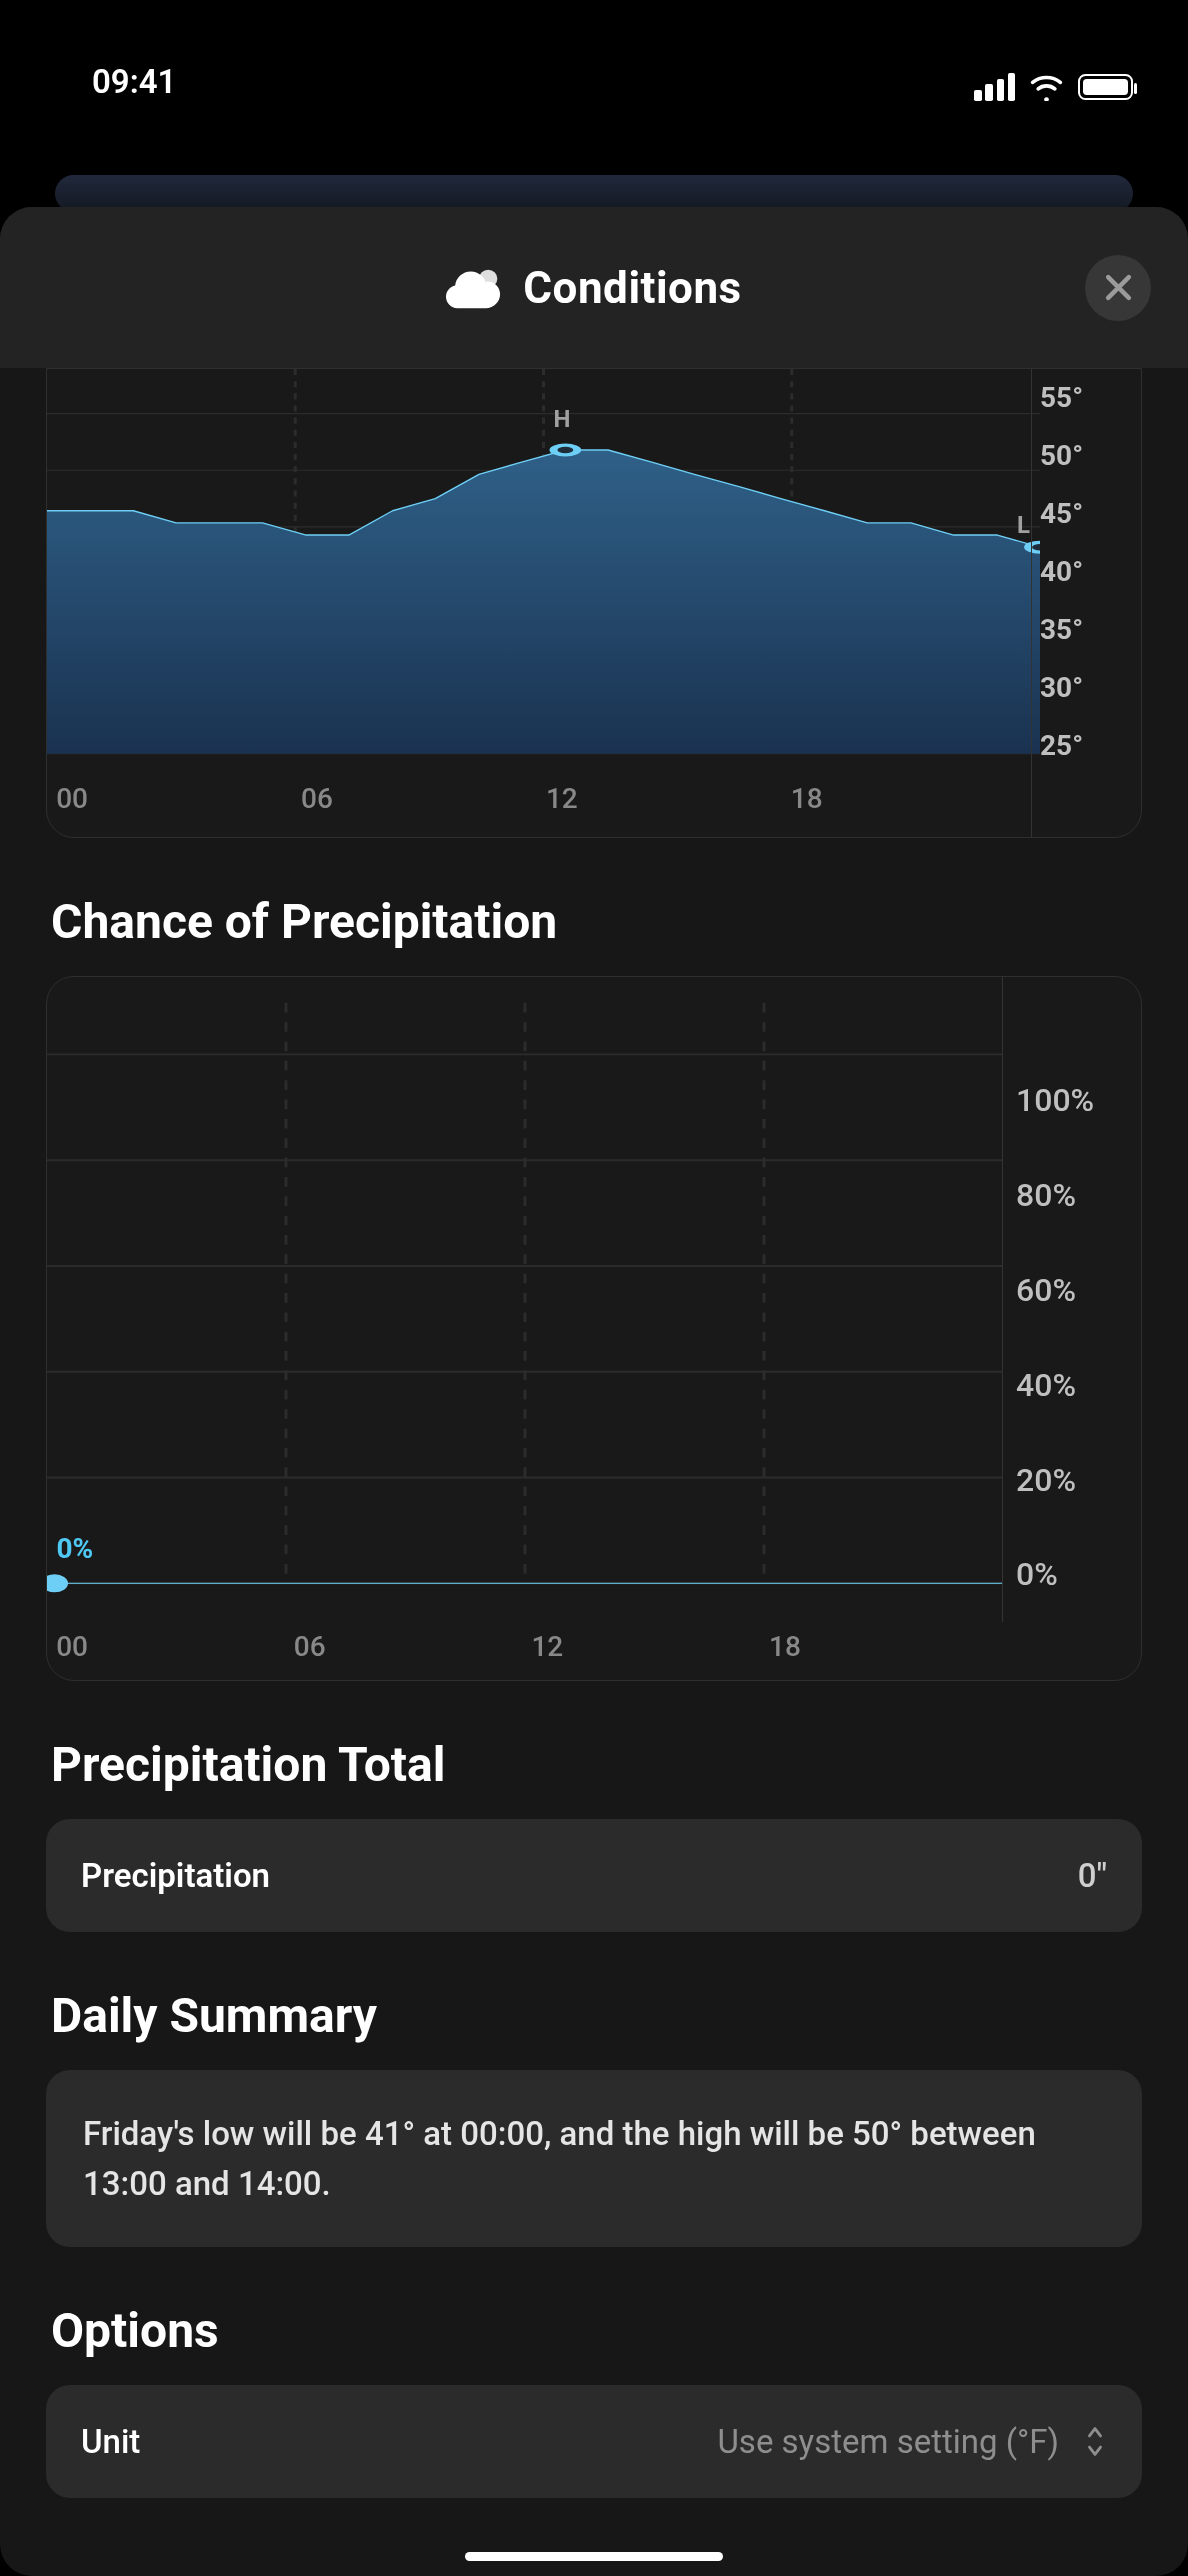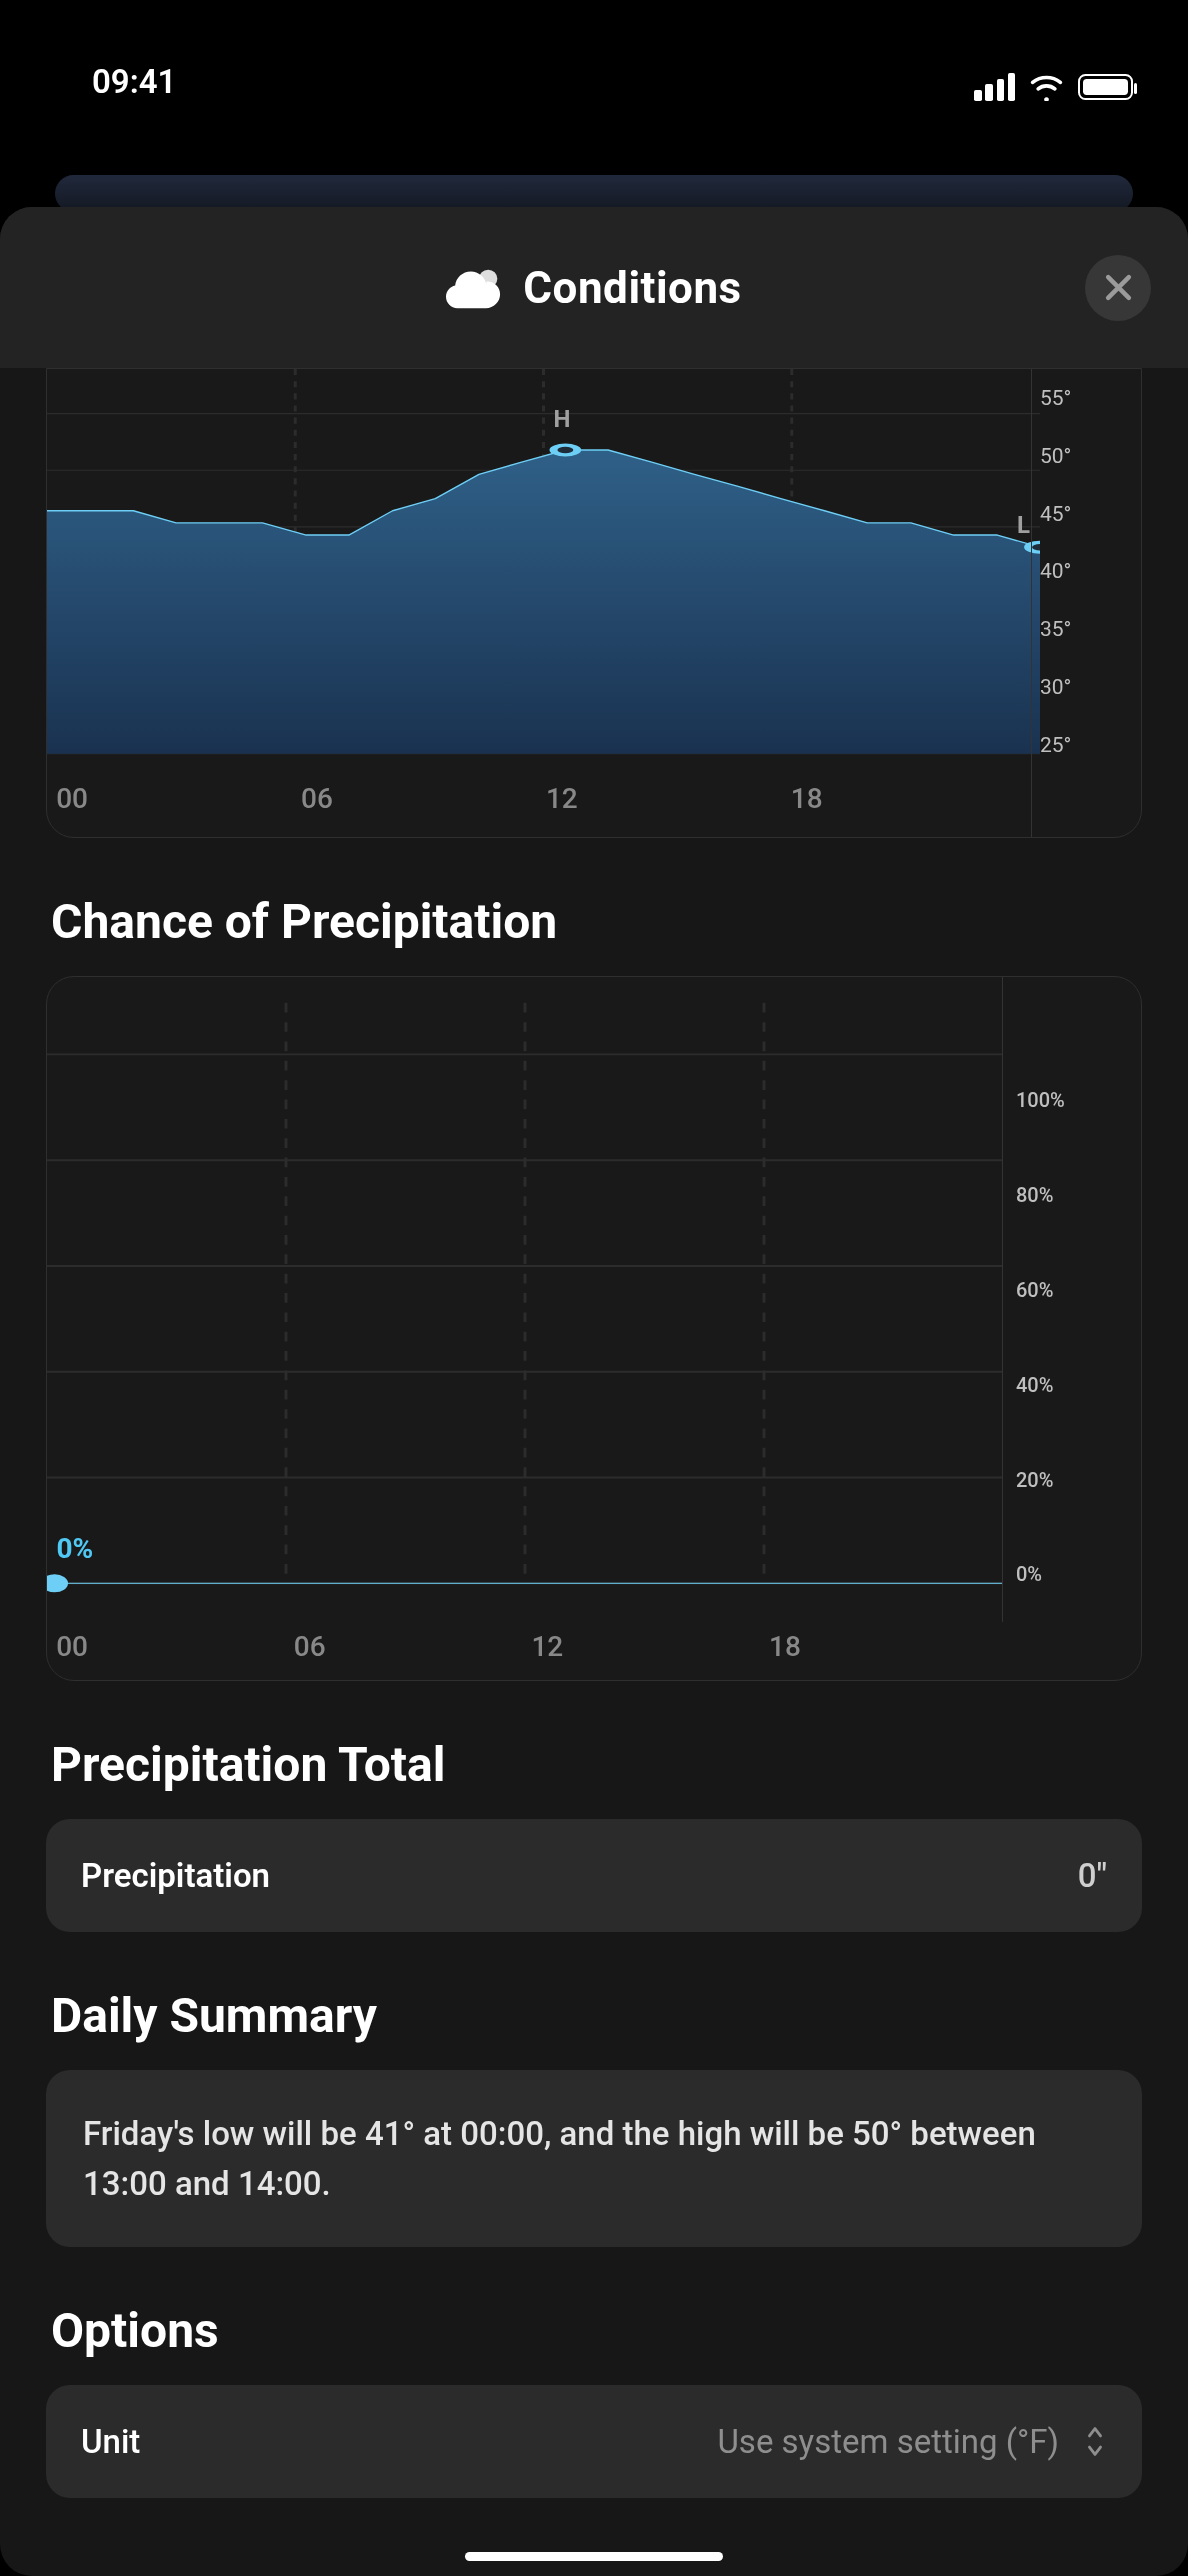--- a/index.html
+++ b/index.html
@@ -97,21 +97,21 @@
     .temp .plot { flex: 1; position: relative; }
     .plot-inner { position: absolute; inset: 0; }
     .temp .plot svg { width: 100%; height: 100%; display: block; }
     .temp .y-axis {
       width: 101px;
       display: flex; flex-direction: column;
       justify-content: flex-end;
       padding-bottom: 0;
     }
     .temp .y-tick {
-      font-size: 21px; color: #bfbfbf; font-weight: 400;
+      font-size: 28px; color: #bfbfbf; font-weight: 700;
       height: 63px;
       display: flex; align-items: center;
     }
     .temp-v-divider {
       position: absolute; top: 0; bottom: 0; right: 109px;
       width: 0.9px; background: #333;
     }
     .x-axis {
       display: flex;
       padding: 0 0 28px 0;
@@ -150,21 +150,21 @@
       position: absolute; top: 0; bottom: 0; right: 138px;
       width: 0.9px; background: #333;
     }
     .precip .y-axis {
       width: 138px;
       display: flex; flex-direction: column;
       justify-content: flex-start;
     }
     .precip .y-axis .spacer-top { height: 83px; }
     .precip .y-tick {
-      font-size: 20px; color: #bfbfbf; font-weight: 500;
+      font-size: 32px; color: #bfbfbf; font-weight: 500;
       height: 105px;
       display: flex; align-items: center;
       padding-left: 13px;
     }
     .precip .x-axis { margin-right: 138px; padding-left: 5.5px; height: 60px; }
 
     .precip .plot svg { width: 100%; height: 100%; display: block; }
 
     .precip .label-0 {
       position: absolute;

